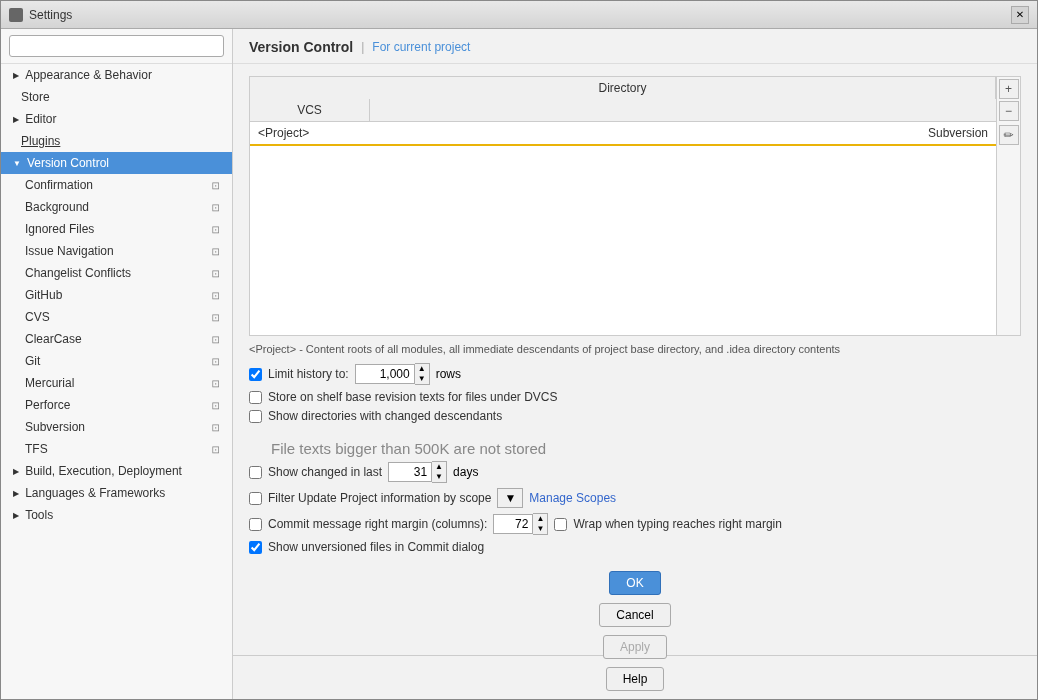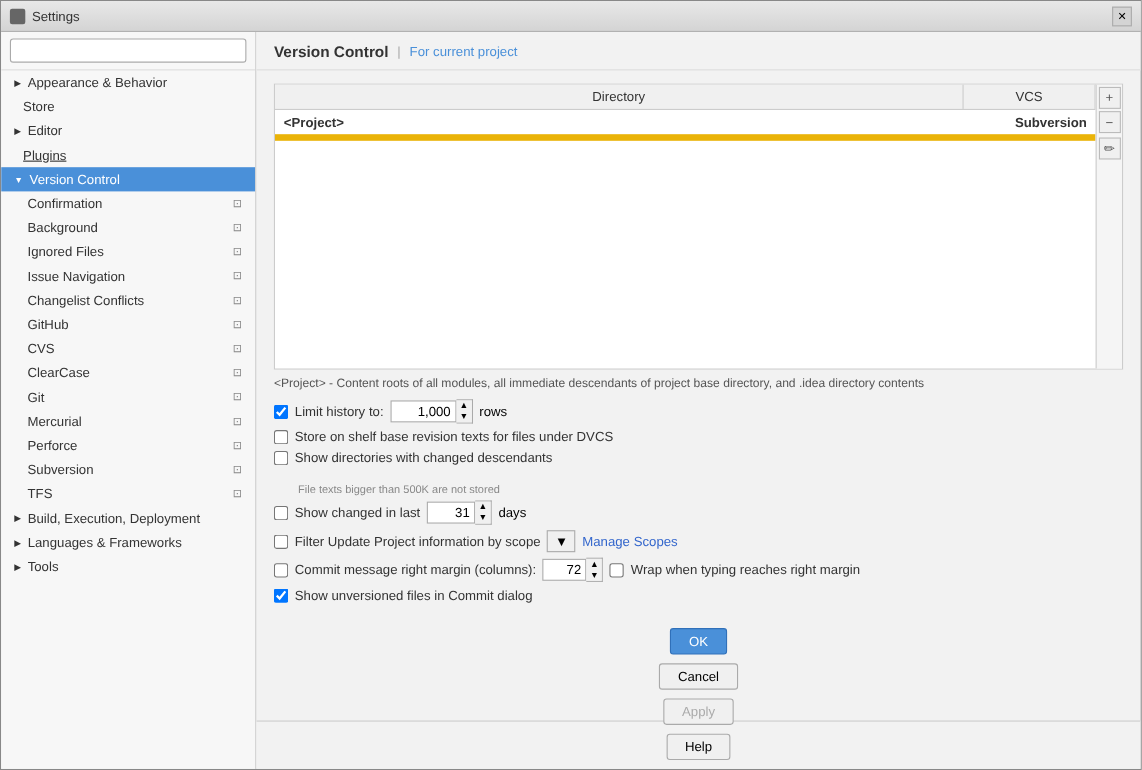--- a/index.html
+++ b/index.html
@@ -16,41 +16,41 @@
     .nav-item { padding: 4px 12px; cursor: pointer; display: flex; align-items: center; gap: 4px; color: #333; font-size: 12px; white-space: nowrap; }
     .nav-item.active { background: #4a90d9; color: white; }
     .nav-item.parent { font-weight: normal; }
     .nav-item .arrow { font-size: 8px; margin-right: 2px; }
     .nav-item.sub { padding-left: 24px; font-size: 12px; }
     .nav-item.sub .icon { color: #888; font-size: 10px; margin-left: auto; }
     .main { flex: 1; display: flex; flex-direction: column; padding: 0; overflow: hidden; }
     .main-header { padding: 10px 16px 8px; border-bottom: 1px solid #ddd; display: flex; align-items: center; gap: 8px; background: #f2f2f2; }
     .main-title { font-size: 14px; font-weight: bold; color: #333; }
     .main-body { flex: 1; padding: 12px 16px; overflow-y: auto; }
-    .table-header { display: flex; background: #f0f0f0; border-bottom: 1px solid #ccc; }
+    .table-header { display: flex; background: #f0f0f0; border-bottom: 1px solid #ccc; flex-direction: column; }
     .table-header-cell { padding: 4px 8px; font-size: 12px; color: #333; border-right: 1px solid #ccc; }
     .table-header-cell.dir { flex: 1; text-align: center; }
     .table-header-cell.vcs { width: 120px; text-align: center; }
-    .table-row-data { display: flex; align-items: center; padding: 4px 8px; border-bottom: 6px solid #eab308; background: white; font-weight: bold; }
+    .table-row-data { display: flex; align-items: center; padding: 4px 8px; border-bottom: 2px solid #eab308; background: white; }
     .table-row-data .cell-dir { flex: 1; font-size: 12px; color: #333; }
     .table-row-data .cell-vcs { width: 120px; font-size: 12px; color: #333; text-align: right; }
     .table-wrapper { display: flex; border: 1px solid #ccc; background: white; }
     .table-inner { flex: 1; }
     .table-side { display: flex; flex-direction: column; background: #f5f5f5; border-left: 1px solid #ccc; width: 24px; align-items: center; padding: 2px; gap: 2px; }
     .side-btn { width: 20px; height: 20px; background: #f0f0f0; border: 1px solid #bbb; cursor: pointer; display: flex; align-items: center; justify-content: center; font-size: 12px; color: #555; }
     .info-text { font-size: 11px; color: #555; margin: 6px 0; line-height: 1.4; }
     .option-row { display: flex; align-items: center; gap: 6px; margin: 5px 0; }
     .option-row label { font-size: 12px; color: #333; }
     .option-row input[type="checkbox"] { margin: 0; }
     .option-row input[type="text"] { border: 1px solid #aaa; padding: 2px 4px; font-size: 12px; width: 60px; text-align: right; }
     .spin-group { display: flex; align-items: center; }
     .spin-input { border: 1px solid #aaa; padding: 2px 4px; font-size: 12px; width: 60px; text-align: right; }
     .spin-btns { display: flex; flex-direction: column; border: 1px solid #aaa; border-left: none; }
     .spin-btn { width: 14px; height: 10px; background: #f0f0f0; cursor: pointer; display: flex; align-items: center; justify-content: center; font-size: 8px; line-height: 1; }
-    .hint-text { font-size: 10px; color: #888; margin-left: 22px; margin-top: 17px; }
+    .hint-text { font-size: 15px; color: #888; margin-left: 22px; margin-top: 17px; }
     .dropdown-btn { border: 1px solid #aaa; background: #f0f0f0; padding: 2px 6px; font-size: 12px; cursor: pointer; display: flex; align-items: center; gap: 2px; }
     .link-text { color: #3366cc; cursor: pointer; font-size: 12px; text-decoration: none; }
     .footer { border-top: 1px solid #ccc; padding: 8px 16px; display: flex; justify-content: flex-end; gap: 8px; background: #f2f2f2; height: 44px; align-items: center; flex-direction: column; }
     .btn { padding: 4px 16px; font-size: 12px; border: 1px solid #aaa; border-radius: 3px; cursor: pointer; background: #f0f0f0; color: #000000; }
     .btn.primary { background: #4a90d9; color: white; border-color: #3070b9; }
     .btn.disabled { color: #aaa; cursor: default; }
     .checkbox-row { display: flex; align-items: center; gap: 6px; margin: 5px 0; }
     .checkbox-row input[type="checkbox"] { margin: 0; }
     .checkbox-row label { font-size: 12px; color: #333; }
   </style>

